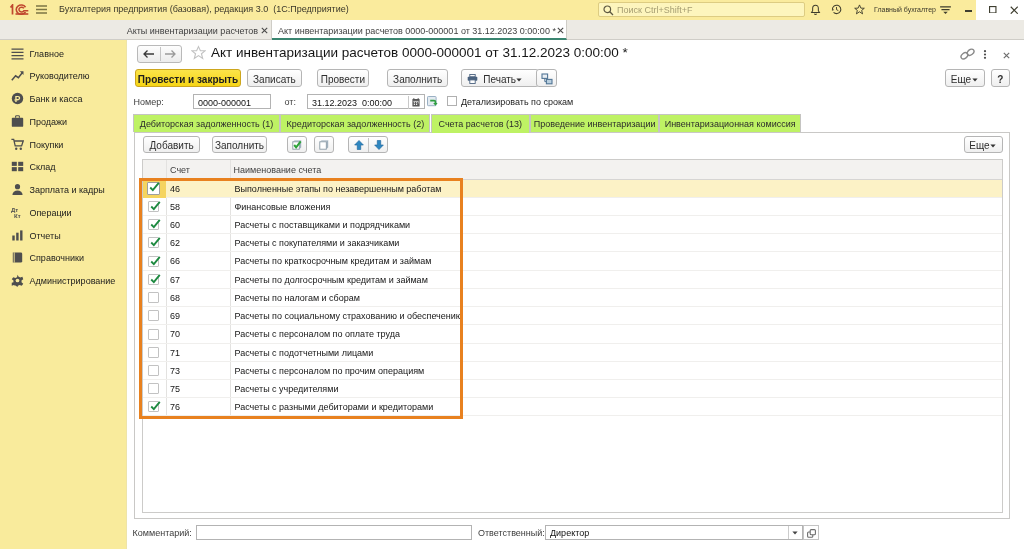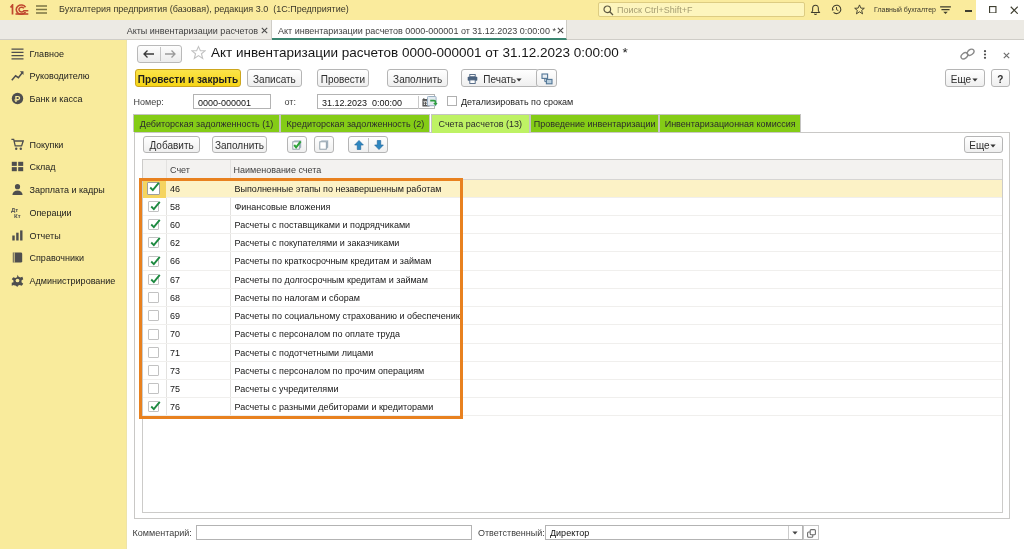--- a/index.html
+++ b/index.html
@@ -38,21 +38,21 @@
 #btnwrite { left:118.6px; top:29px; width:55.7px; }
 #btnpost  { left:188.9px; top:29px; width:52px; }
 #btnfill  { left:259.3px; top:29px; width:60.7px; }
 #btnprint { left:333.3px; top:29px; width:78px; }
 #btnstruct{ left:408px; top:29px; width:21.3px; }
 #btnmore  { left:817px; top:29px; width:40px; }
 #btnhelp  { left:862.6px; top:29px; width:19.5px; }
 .flabel { position:absolute; font-size:9px; color:#3f3f3f; }
 .finput { position:absolute; height:15.3px; background:#fff; border:1px solid #b3b3b3; font-size:9px; color:#101010; }
 .finput .v { position:absolute; left:4px; top:2.6px; }
-.dtab { position:absolute; top:73.5px; height:18px; background:#84cc16; border:1px solid #c5c4c2; border-bottom:none; font-size:9px; color:#2c2c2c; }
+.dtab { position:absolute; top:73.5px; height:18px; background:#bef264; border:1px solid #c5c4c2; border-bottom:none; font-size:9px; color:#2c2c2c; }
 .dtab span { position:absolute; top:4.5px; left:0; width:100%; text-align:center; }
 .dtab.active { background:#bef264; height:19px; z-index:3; }
 #contentbox { position:absolute; left:6.4px; top:91.5px; width:876px; height:387px; border:1px solid #c9c8c6; background:#fff; }
 #tbl { position:absolute; left:13.5px; top:118.5px; width:861.5px; height:354.5px; border:1px solid #cccbc9; background:#fff; }
 #tblhead { position:absolute; left:0; top:0; width:859.5px; height:20px; background:#f3f2f0; border-bottom:1px solid #d6d5d3; }
 #tblhead .h1 { position:absolute; left:27.5px; top:5px; color:#3e3e3e; }
 #tblhead .h2 { position:absolute; left:91px; top:5px; color:#3e3e3e; }
 .colline { position:absolute; top:0; width:1px; background:#e3e2e0; }
 .trow { position:absolute; left:0; width:859.5px; height:18.23px; border-bottom:1px solid #f0efed; }
 .trow .num { position:absolute; left:27.5px; top:4px; color:#161616; }
@@ -138,20 +138,27 @@
     <span class="tx">Руководителю</span>
   </div>
   <div class="sitem" style="top:48px;">
     <svg class="ic" viewBox="0 0 13 13">
         <circle cx="6.5" cy="6.5" r="5.7" fill="#4e4e4e"></circle>
         <text x="3.7" y="9.7" font-size="8.5" font-weight="bold" fill="#f9eb9c" font-family="Liberation Sans">P</text>
         <path d="M3.2,8 H7.4" stroke="#f9eb9c" stroke-width="0.9"></path>
       </svg>
     <span class="tx">Банк и касса</span>
   </div>
+  <div class="sitem" style="top:70.8px;">
+    <svg class="ic" viewBox="0 0 13 13">
+        <path d="M4.6,2.8 V1.6 a0.9,0.9 0 0 1 0.9,-0.9 h2 a0.9,0.9 0 0 1 0.9,0.9 V2.8" fill="none" stroke="#4e4e4e" stroke-width="1.1"></path>
+        <rect x="0.8" y="2.8" width="11.4" height="9" rx="0.9" fill="#4e4e4e"></rect>
+      </svg>
+    <span class="tx">Продажи</span>
+  </div>
   <div class="sitem" style="top:93.5px;">
     <svg class="ic" viewBox="0 0 13 13">
         <path d="M0.4,1.4 H2.7 L4.2,7.9 H10.6 L12.2,3 H3.3" fill="none" stroke="#4e4e4e" stroke-width="1.3"></path>
         <circle cx="5.2" cy="10.7" r="1.2" fill="#4e4e4e"></circle>
         <circle cx="9.8" cy="10.7" r="1.2" fill="#4e4e4e"></circle>
       </svg>
     <span class="tx">Покупки</span>
   </div>
   <div class="sitem" style="top:116.3px;">
     <svg class="ic" viewBox="0 0 13 13">
@@ -267,21 +274,21 @@
   </div>
   <div class="btn" id="btnhelp">
       <div class="t" style="font-weight:bold;">?</div>
     </div>
 
   <div class="flabel" style="left:5.5px;top:57px;">Номер:</div>
   <div class="finput" style="left:65px;top:54px;width:78px;">
       <span class="v">0000-000001</span>
     </div>
   <div class="flabel" style="left:156.5px;top:57px;">от:</div>
-  <div class="finput" style="left:189px;top:54px;width:118px;">
+  <div class="finput" style="left:179px;top:54px;width:118px;">
     <span class="v">31.12.2023&nbsp;&nbsp;0:00:00</span>
     <div style="position:absolute;right:15.5px;top:0.5px;width:1px;height:13px;background:#c9c9c9;"></div>
     <svg class="abs" style="right:4px;top:2.8px" width="8" height="9" viewBox="0 0 8 9">
       <rect x="0.4" y="1" width="7.2" height="7.5" rx="0.6" fill="#585858"></rect>
       <path d="M1.8,0.2 V1.8 M6.2,0.2 V1.8" stroke="#585858" stroke-width="1.2"></path>
       <path d="M1.4,3.4 H6.6" stroke="#fff" stroke-width="0.7"></path>
       <path d="M1.8,4.8 H3 M4,4.8 H5.2 M1.8,6.4 H3 M4,6.4 H5.2 M6,4.8 H6.6" stroke="#fff" stroke-width="1"></path>
     </svg>
   </div>
   <svg class="abs" style="left:298.5px;top:55.5px" width="13" height="12" viewBox="0 0 13 12">

